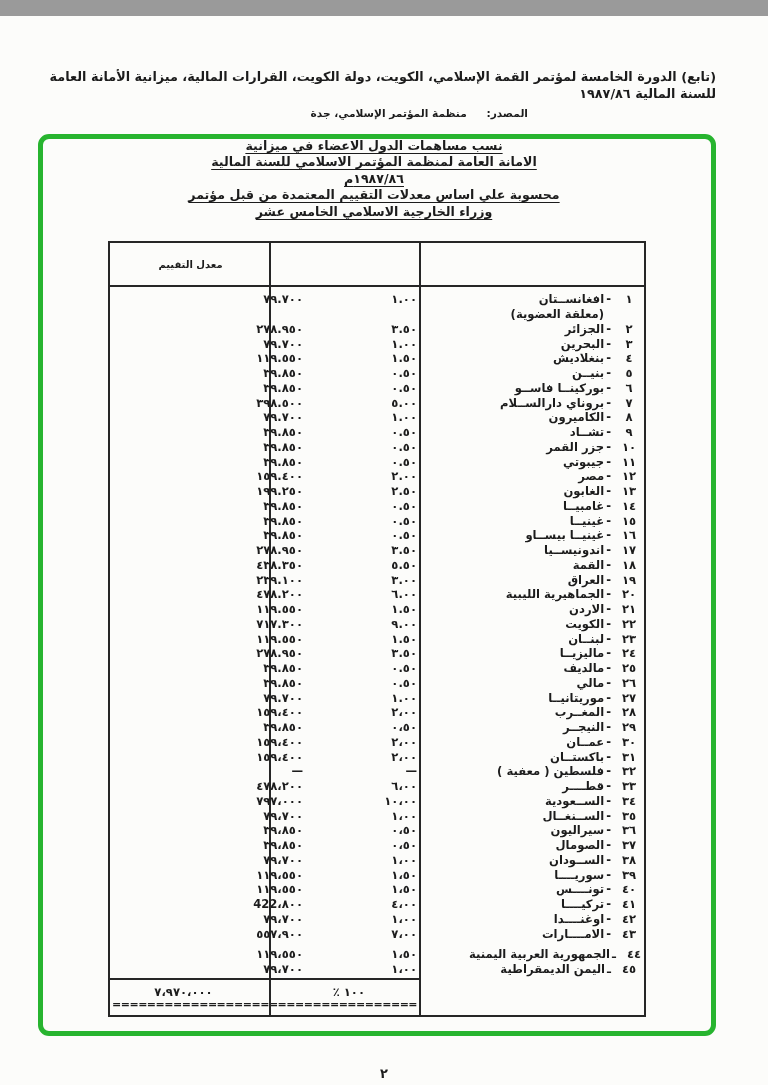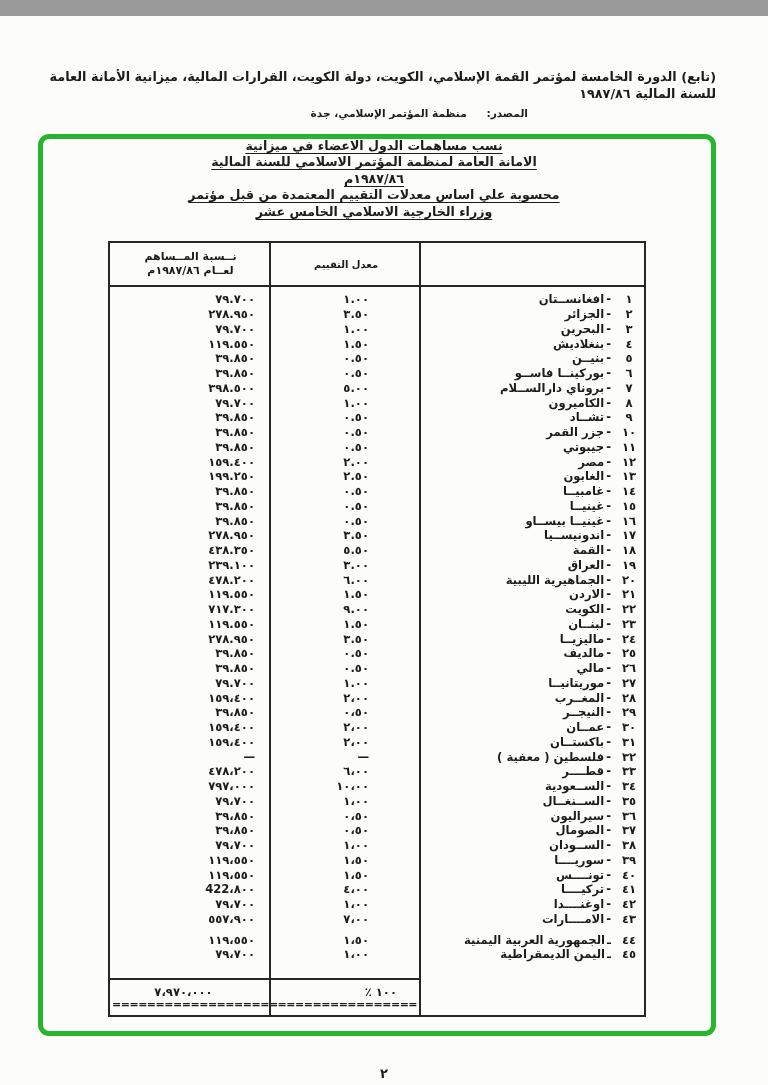--- a/index.html
+++ b/index.html
@@ -28,36 +28,36 @@
   .v1{left:159px}.v2{left:309px}
 
   .thead{position:absolute;top:0;left:0;right:0;height:42px;border-bottom:2px solid #262626;
          display:grid;grid-template-columns:161px 150px 1fr;direction:ltr;}
   .h-share{font-size:11px;line-height:13.8px;padding-top:7px;text-align:center;direction:rtl;font-weight:bold;}
   .h-rate,.h-country{display:flex;align-items:center;justify-content:center;direction:rtl;
                      font-weight:bold;font-size:10px;letter-spacing:.5px;}
 
   .tbody{position:absolute;top:44px;left:0;right:0;height:691px;padding-top:5px;box-sizing:border-box;}
   .trow{height:14.75px;display:grid;grid-template-columns:161px 150px 1fr;direction:ltr;
-        font-size:11.6px;font-weight:bold;align-items:center;}
+        font-size:11.6px;font-weight:bold;align-items:center;padding-left:48px;}
   .cell{white-space:nowrap;}
   .cell.share{direction:ltr;text-align:right;padding-right:16px;}
   .cell.rate{direction:ltr;text-align:right;padding-right:52px;}
   .cell.country{direction:rtl;display:flex;align-items:center;}
   .cnum{width:30px;text-align:center;flex:none;}
   .cdash{flex:none;margin:0 3px 0 2px;}
   .cname{white-space:nowrap;letter-spacing:.3px;}
   .note-cell{direction:rtl;display:flex;padding-right:40px;box-sizing:border-box;}
 
   .totals{position:absolute;top:735px;left:0;width:311px;height:37px;
           box-sizing:border-box;border-top:2px solid #262626;}
   .total-share{position:absolute;top:5px;left:0;width:161px;box-sizing:border-box;
                text-align:center;padding-right:14px;direction:ltr;font-weight:bold;font-size:11.6px;}
   .total-rate{position:absolute;top:5px;left:161px;width:150px;box-sizing:border-box;
-              text-align:right;padding-right:24px;direction:ltr;font-weight:bold;font-size:11.6px;}
+              text-align:right;padding-right:56px;direction:ltr;font-weight:bold;font-size:11.6px;}
   .total-rule{position:absolute;top:20px;left:2px;width:305px;overflow:hidden;white-space:nowrap;
               font-size:11px;font-weight:bold;letter-spacing:-.5px;line-height:10px;}
 
   .page-number{position:absolute;bottom:20px;left:0;width:100%;text-align:center;
                font-size:13px;font-weight:bold;}
 </style>
 </head>
 <body>
 
 <div class="page">
@@ -74,35 +74,38 @@
   <div class="title-block">
     <div class="tl"><span>نسب مساهمات الدول الاعضاء في ميزانية</span></div>
     <div class="tl"><span>الامانة العامة لمنظمة المؤتمر الاسلامي للسنة المالية</span></div>
     <div class="tl"><span>١٩٨٧/٨٦م</span></div>
     <div class="tl"><span>محسوبة علي اساس معدلات التقييم المعتمدة من قبل مؤتمر</span></div>
     <div class="tl"><span>وزراء الخارجية الاسلامي الخامس عشر</span></div>
   </div>
 
   <div class="table">
     <div class="thead">
-      <div class="h-share">
-        <div>نــسبة المــساهم</div>
-        <div>لعــام ١٩٨٧/٨٦م</div>
-      </div>
       <div class="h-rate">معدل التقييم</div>
     </div>
 
     <div class="tbody" id="table-body">
         <div class="trow">
           <div class="cell share">٧٩.٧٠٠</div>
           <div class="cell rate">١.٠٠</div>
           <div class="cell country">
             <span class="cnum">١</span>
             <span class="cdash">-</span>
             <span class="cname">افغانســتان</span>
+          </div>
+        </div>
+        <div class="trow">
+          <div class="cell share"></div>
+          <div class="cell rate"></div>
+          <div class="cell note-cell">
+            <span>(معلقة العضوية)</span>
           </div>
         </div>
         <div class="trow">
           <div class="cell share">٢٧٨.٩٥٠</div>
           <div class="cell rate">٣.٥٠</div>
           <div class="cell country">
             <span class="cnum">٢</span>
             <span class="cdash">-</span>
             <span class="cname">الجزائر</span>
           </div>

